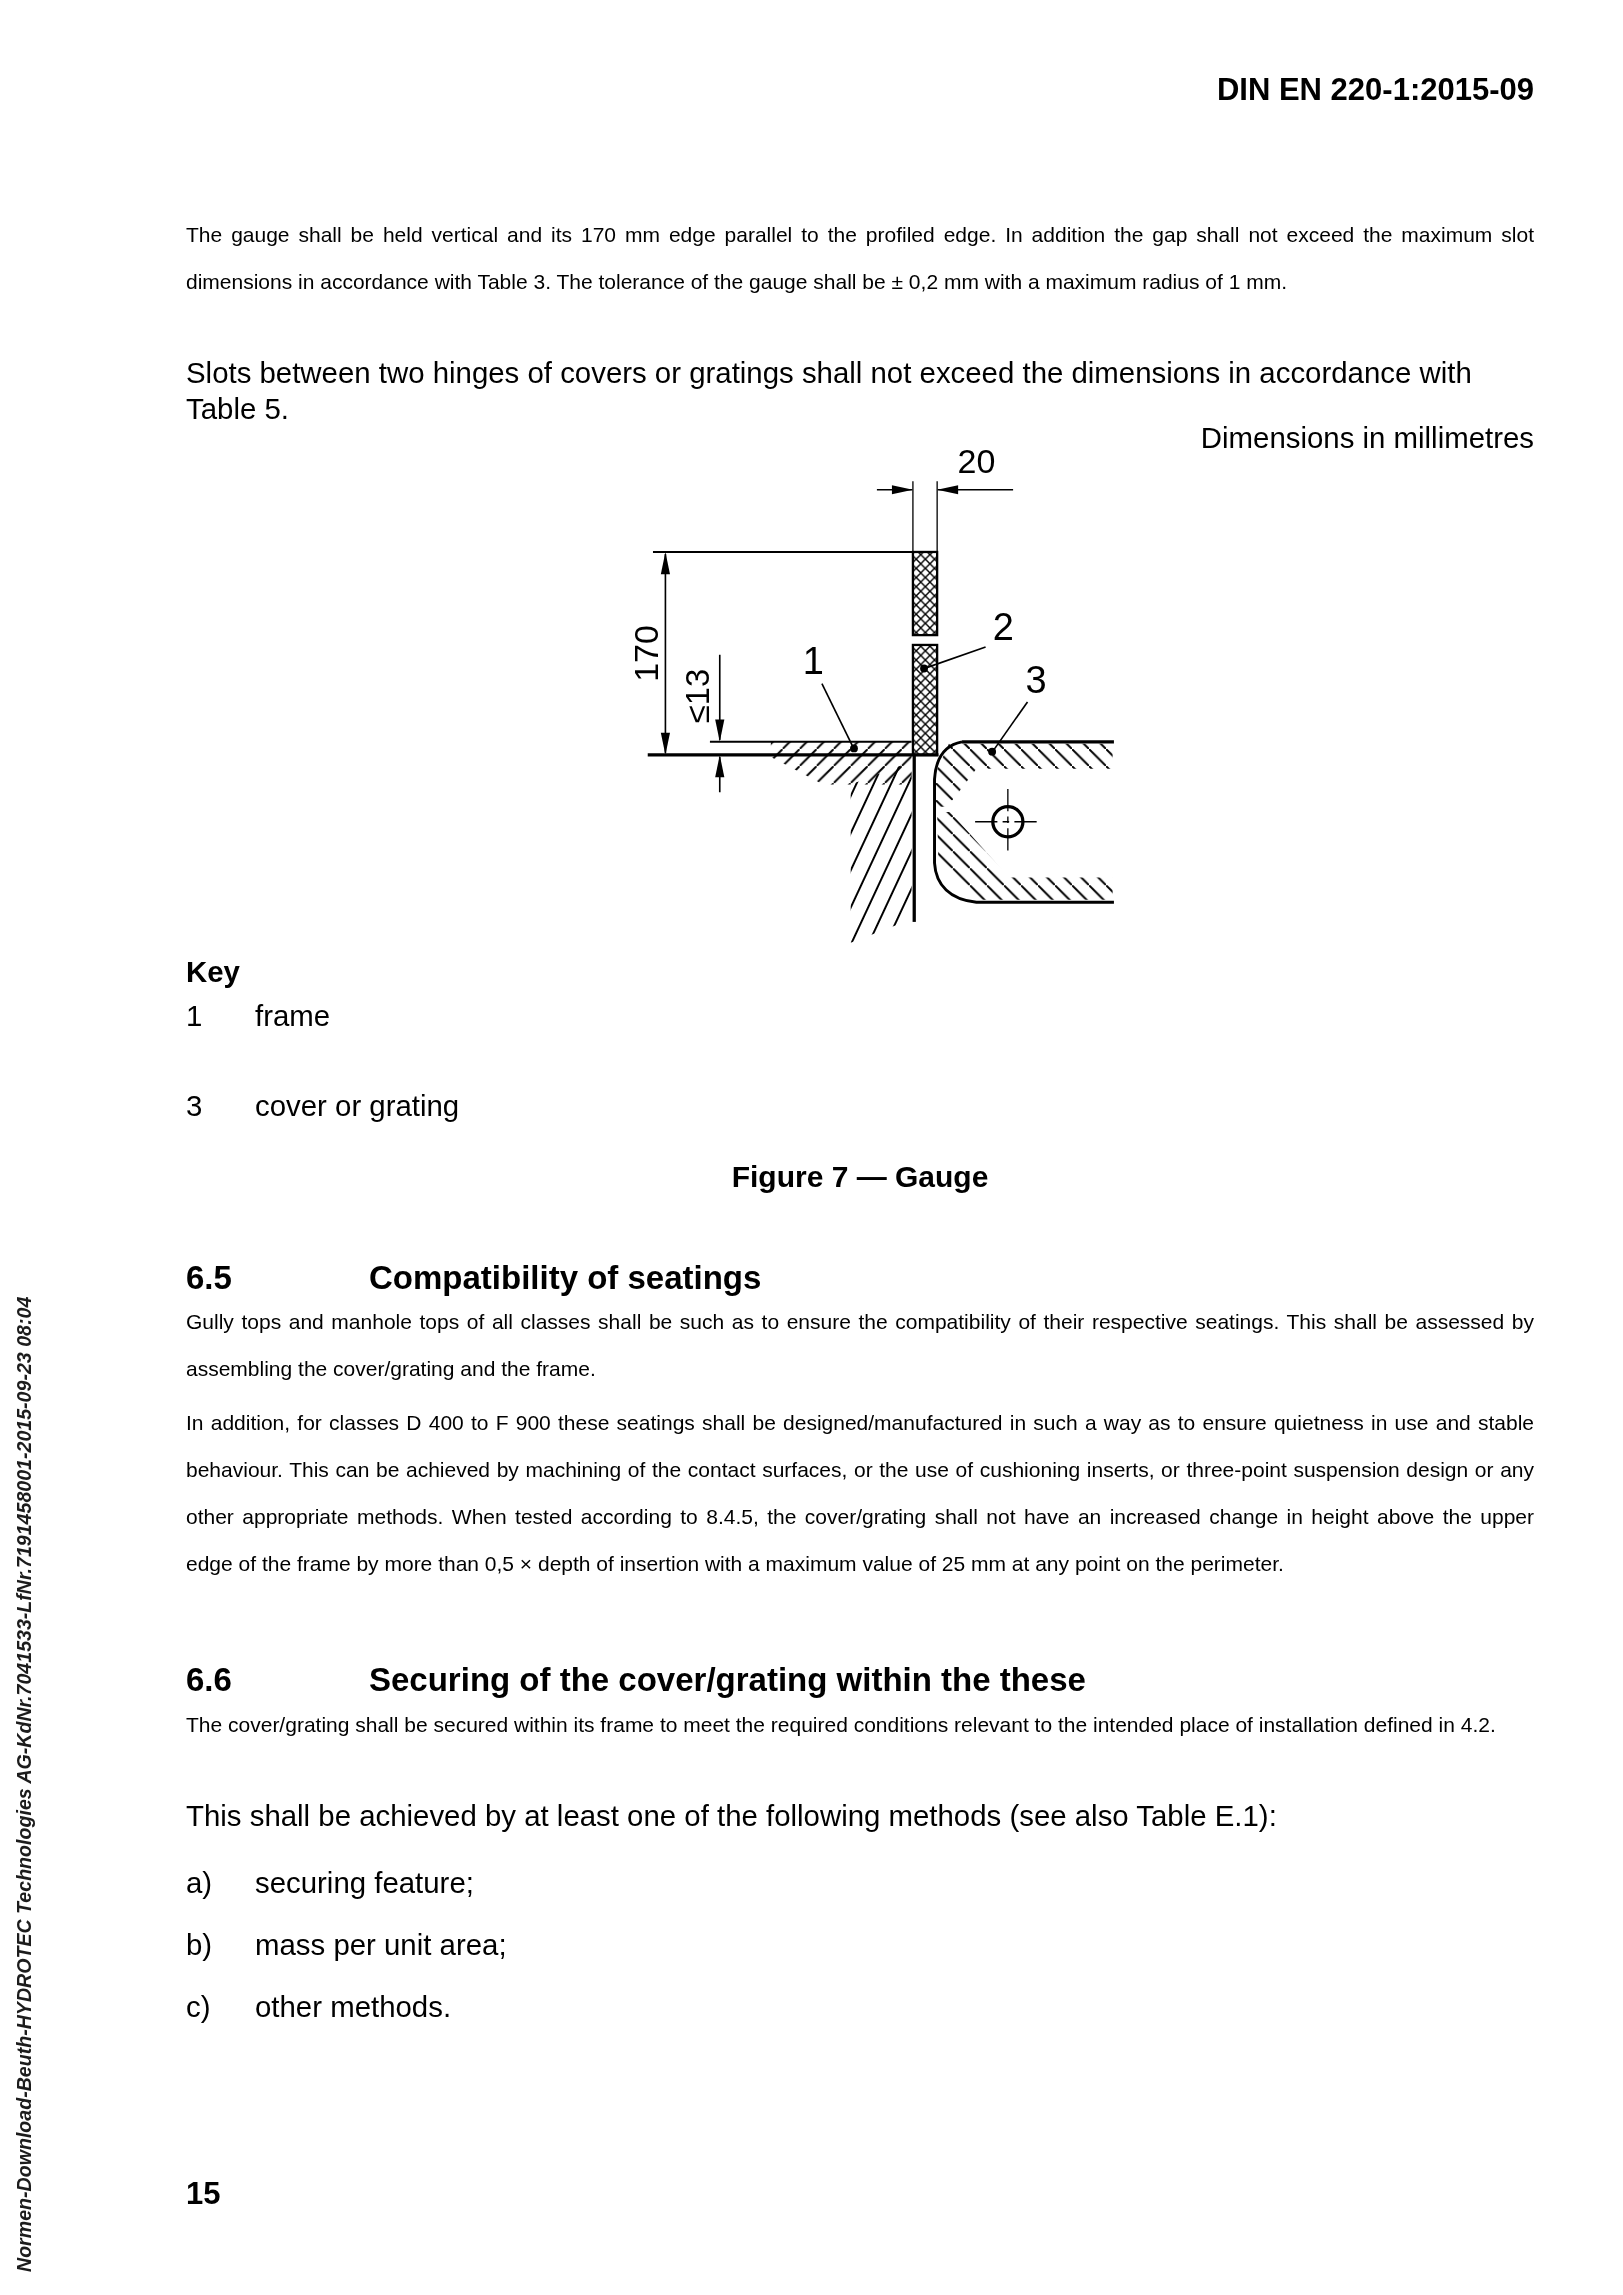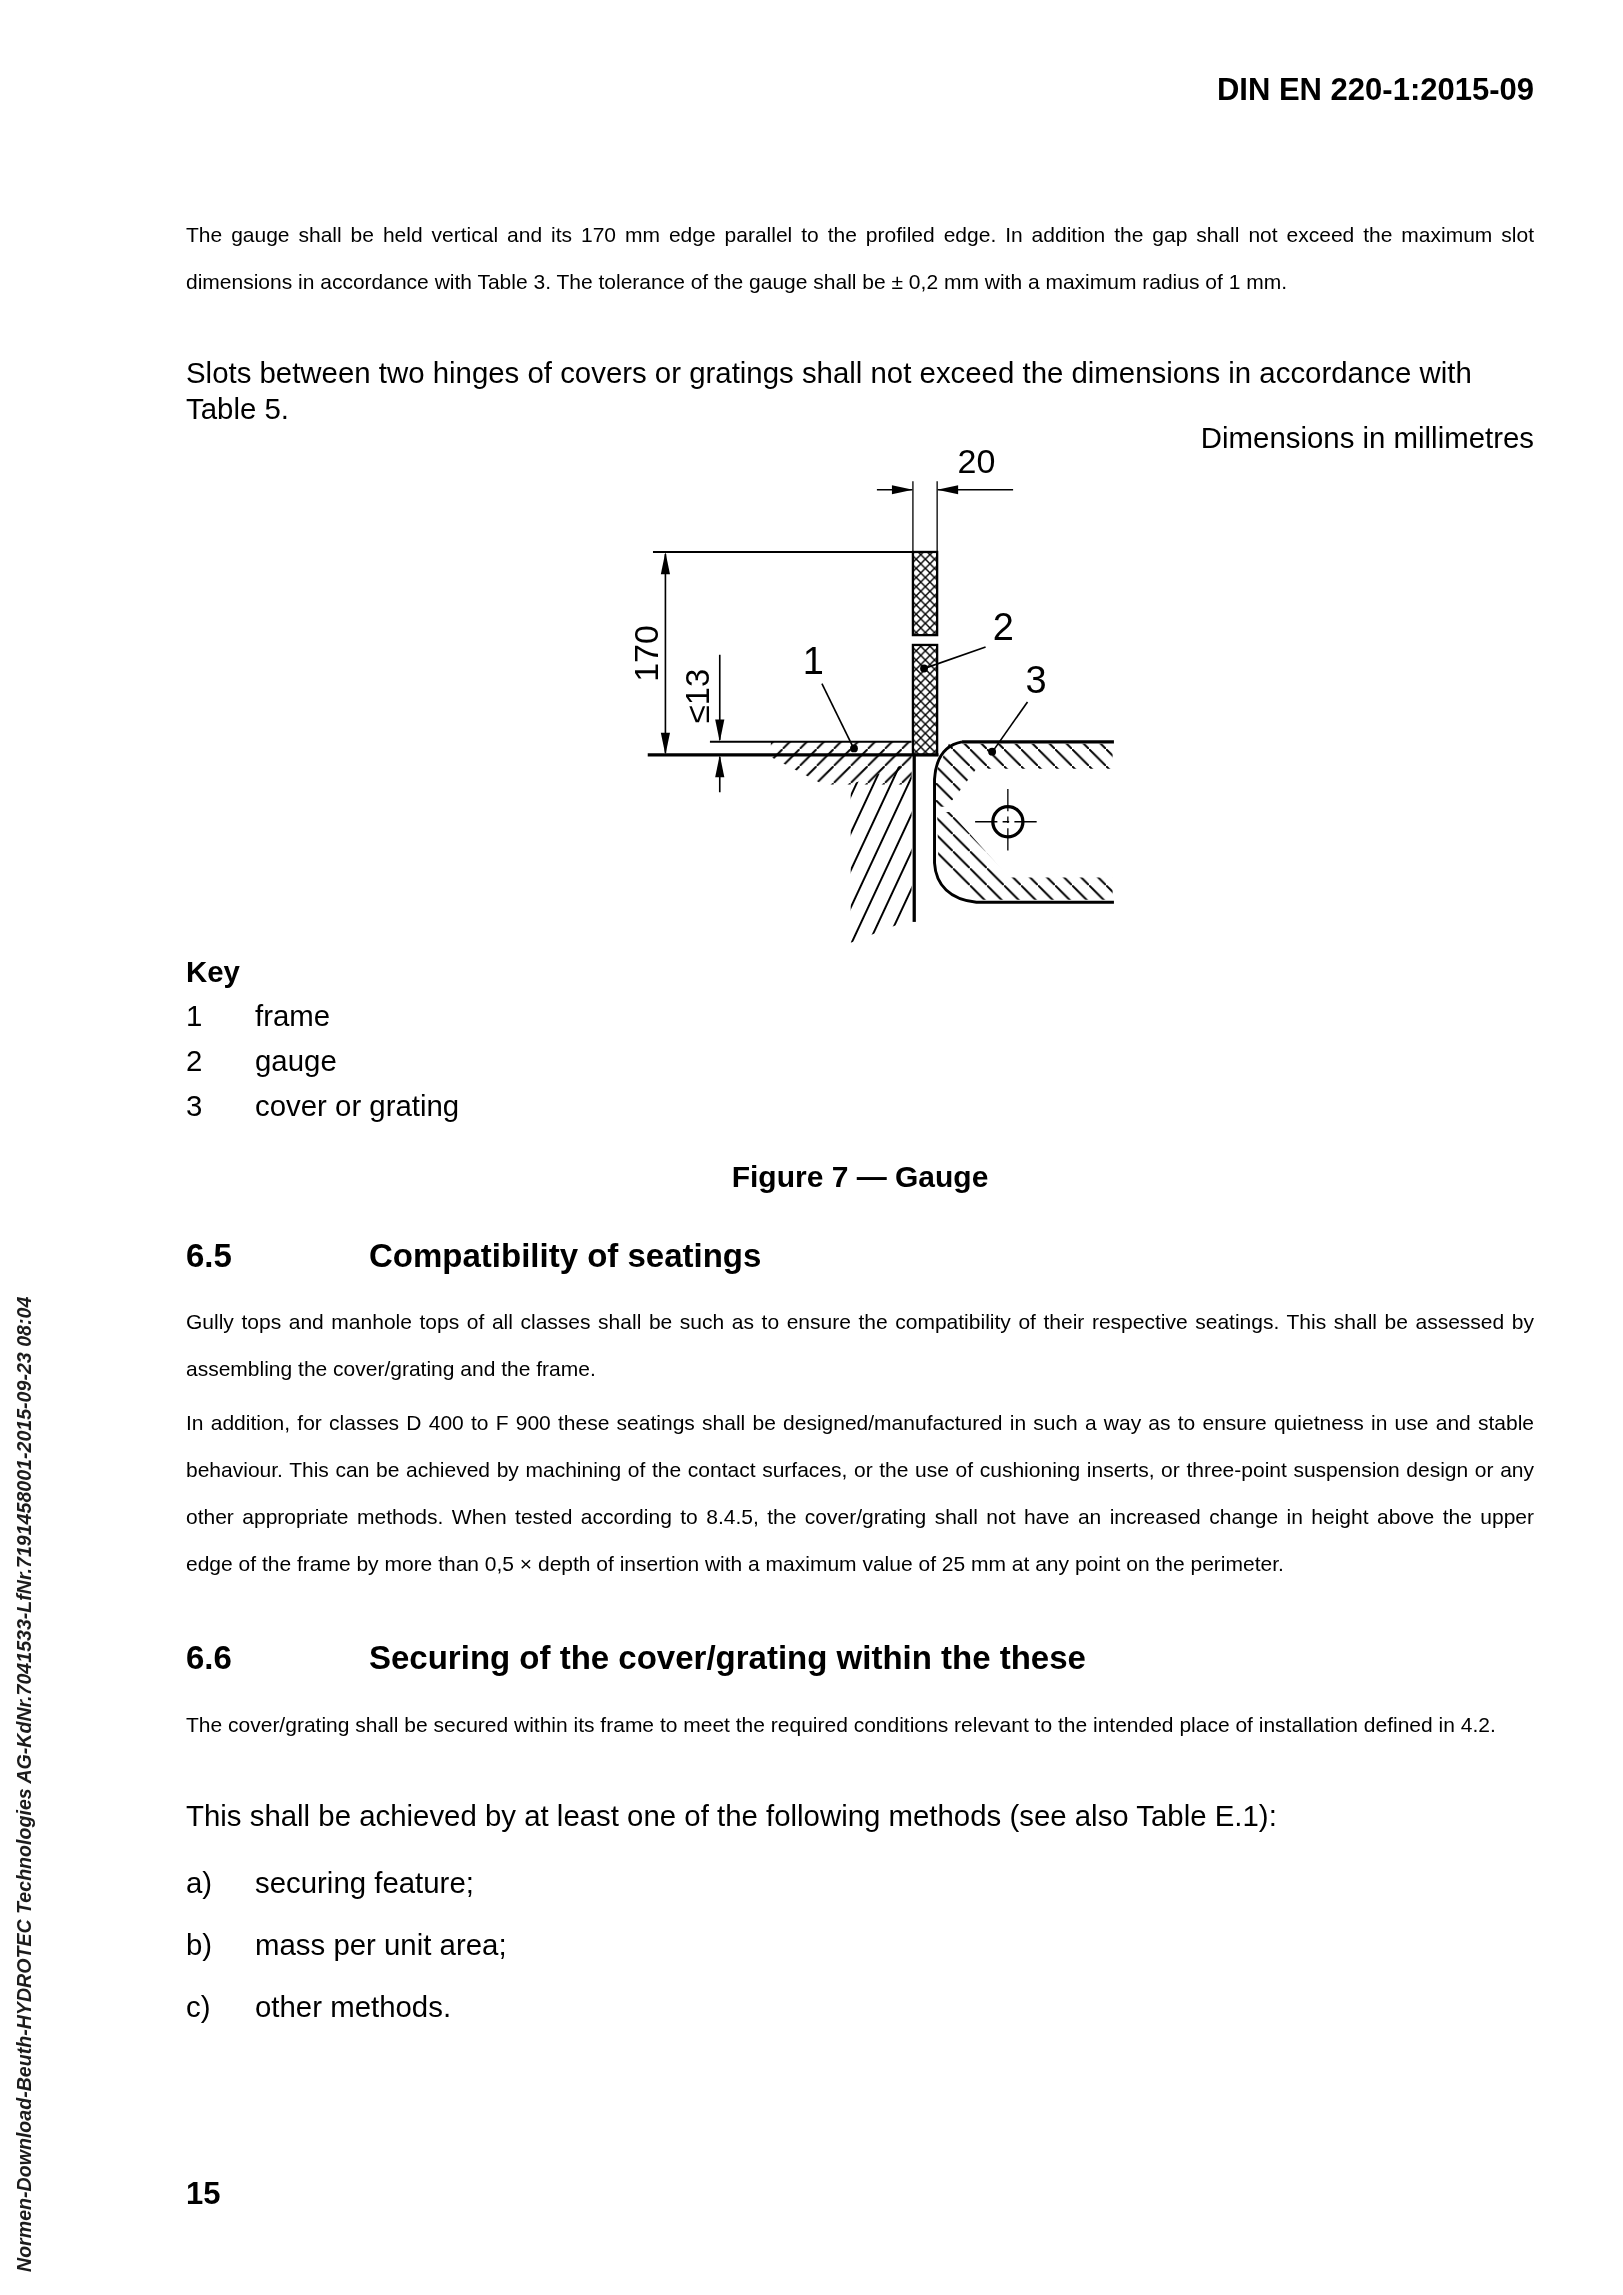--- a/index.html
+++ b/index.html
@@ -9,21 +9,21 @@
   .abs{position:absolute;left:0;right:0;}
   .hdr{font-weight:bold;font-size:31px;line-height:38px;text-align:right;}
   .para{font-size:21px;line-height:47px;text-align:justify;}
   .single{font-size:29.4px;line-height:36px;}
   .right{font-size:29.4px;line-height:36px;text-align:right;}
   .keytitle{font-size:29.4px;font-weight:bold;}
   .keyrow{font-size:29.4px;line-height:36px;}
   .keyrow .num{display:inline-block;width:69px;}
   .caption{font-size:30px;font-weight:bold;text-align:center;}
   .h2x{font-size:33px;font-weight:bold;}
-  .h2x .secnum{display:inline-block;width:183px;}
+  .h2x .secnum{display:inline-block;width:183px;margin-top:22px;}
   .listrow{font-size:29.4px;line-height:36px;}
   .listrow .marker{display:inline-block;width:69px;}
   .pagenum{font-size:31px;font-weight:bold;text-align:left;}
   #watermark{position:absolute;left:13px;top:2272px;transform-origin:0 0;
              transform:rotate(-90deg);white-space:nowrap;
              font-size:19.6px;font-style:italic;font-weight:bold;color:#1c1c1c;}
   svg text{font-family:"Liberation Sans",sans-serif;}
 </style>
 </head>
 <body>
@@ -111,23 +111,20 @@
       <text x="1583" y="1058" font-size="58" text-anchor="middle">3</text>
       <line x1="1570" y1="1072" x2="1518" y2="1146" stroke="#000" stroke-width="2.5"></line>
       <circle cx="1516" cy="1148" r="6" fill="#000"></circle>
     </svg>
 
     <div class="abs keytitle" style="top:955px">Key</div>
 
     <div class="abs keyrow" style="top:998px">
       <span class="num">1</span><span>frame</span>
     </div>
-    <div class="abs keyrow" style="top:1043px">
-      <span class="num">2</span><span>gauge</span>
-    </div>
     <div class="abs keyrow" style="top:1088px">
       <span class="num">3</span><span>cover or grating</span>
     </div>
 
     <div class="abs caption" style="top:1160px">Figure 7 — Gauge</div>
 
     <div class="abs h2x" style="top:1237px">
       <span class="secnum">6.5</span><span>Compatibility of seatings</span>
     </div>
 

